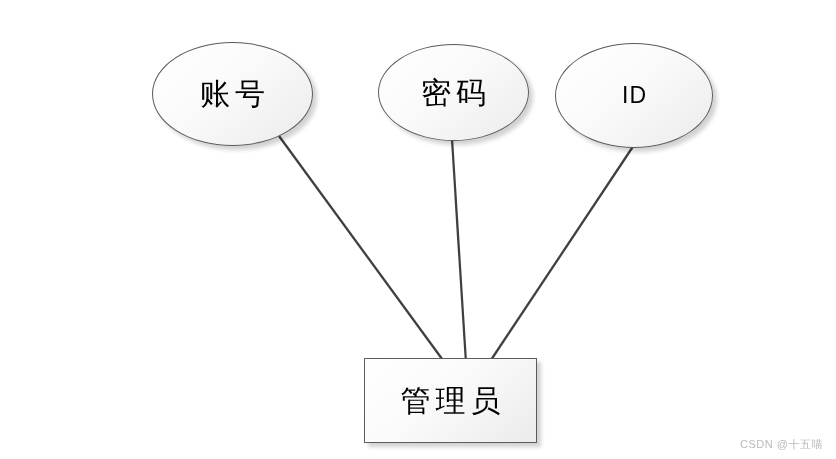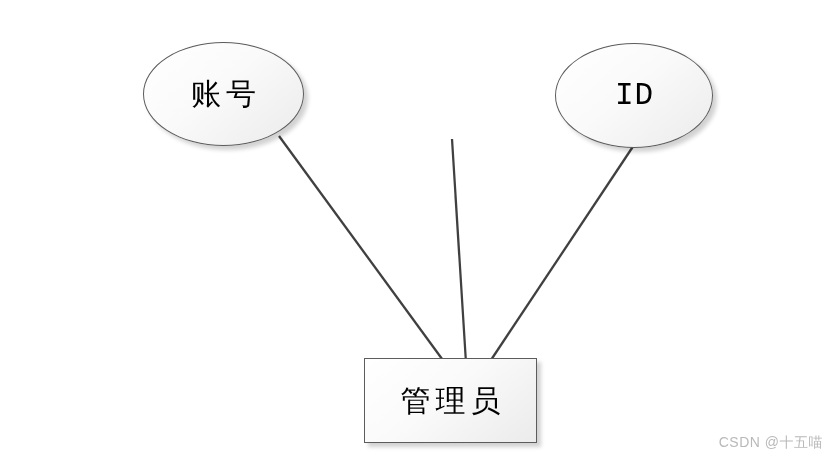--- a/index.html
+++ b/index.html
@@ -24,64 +24,67 @@
   .shape {
     position: absolute;
     display: flex;
     align-items: center;
     justify-content: center;
     background: linear-gradient(140deg, #ffffff 0%, #fafafa 45%, #ebebeb 100%);
     border: 1px solid #5c5c5c;
     box-shadow: 4px 4px 4px rgba(0,0,0,0.18);
   }
   .ellipse { border-radius: 50%; }
-  .ellipse-account  { left: 143px; top: 42px;  width: 161px; height: 104px; }
+  .ellipse-account  { left: 152px; top: 42px;  width: 161px; height: 104px; }
   .ellipse-password { left: 378px; top: 44px;  width: 151px; height: 97px; }
   .ellipse-id       { left: 555px; top: 43px;  width: 158px; height: 105px; }
   .entity-rect      { left: 364px; top: 358px; width: 173px; height: 85px; }
   .label {
     color: #000000;
     font-size: 30px;
     letter-spacing: 5px;
     margin-right: -5px;
     white-space: nowrap;
     line-height: 1;
   }
   .label-latin {
-    font-family: Liberation Mono, monospace;
-    font-size: 31px;
+    font-family: Liberation Sans, sans-serif;
+    font-size: 23px;
     letter-spacing: 1px;
     margin-right: -1px;
   }
   .watermark {
     position: absolute;
     right: 13px;
     bottom: 7px;
     font-family: "Liberation Sans", "DejaVu Sans", sans-serif;
-    font-size: 14px;
+    font-size: 11px;
     color: #b9b9b9;
     letter-spacing: 0.5px;
     white-space: nowrap;
   }
 </style>
 </head>
 <body>
 
 <div class="canvas">
 
   <svg class="connectors" viewBox="0 0 836 459" xmlns="http://www.w3.org/2000/svg">
     <line x1="279" y1="136" x2="445" y2="363" stroke="#404040"></line>
     <line x1="452" y1="139" x2="466" y2="363" stroke="#404040"></line>
     <line x1="634" y1="145" x2="489" y2="363" stroke="#404040"></line>
   </svg>
 
   <div class="shape ellipse ellipse-account">
     <span class="label">账号</span>
   </div>
 
+  <div class="shape ellipse ellipse-password">
+    <span class="label">密码</span>
+  </div>
 
   <div class="shape ellipse ellipse-id">
     <span class="label label-latin">ID</span>
   </div>
 
   <div class="shape entity-rect">
     <span class="label">管理员</span>
   </div>
 
   <div class="watermark">CSDN @十五喵</div>

